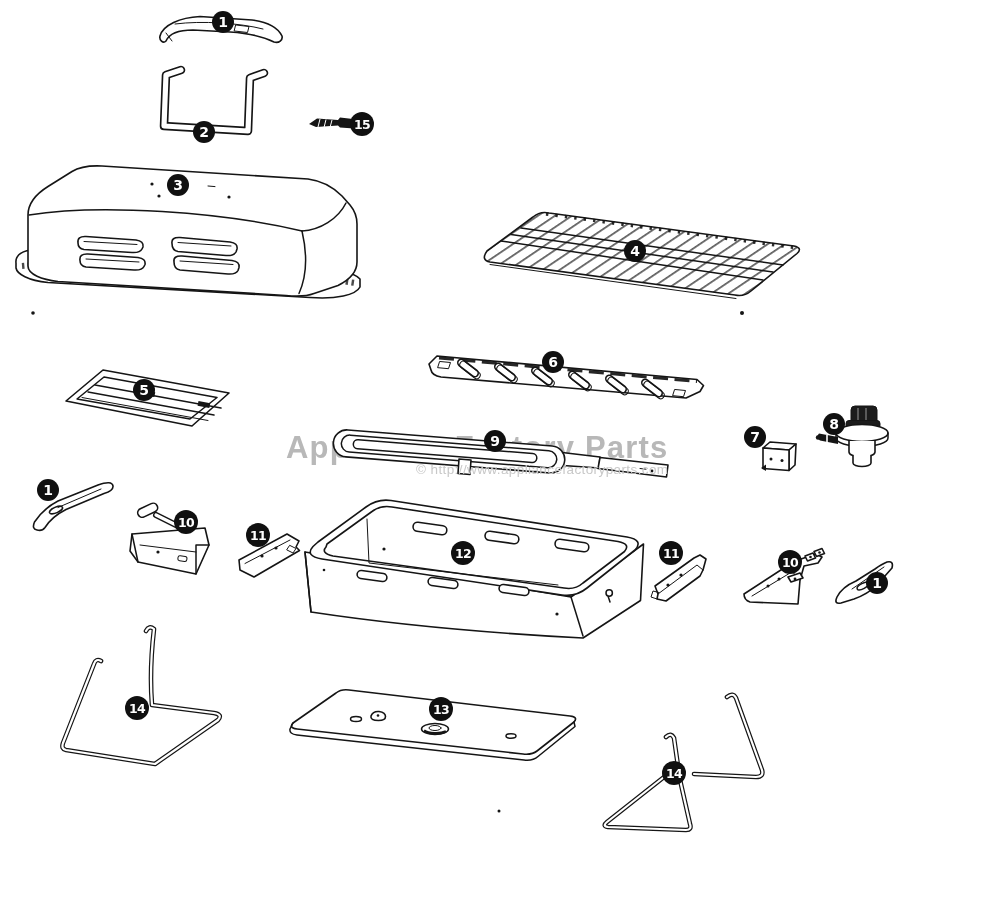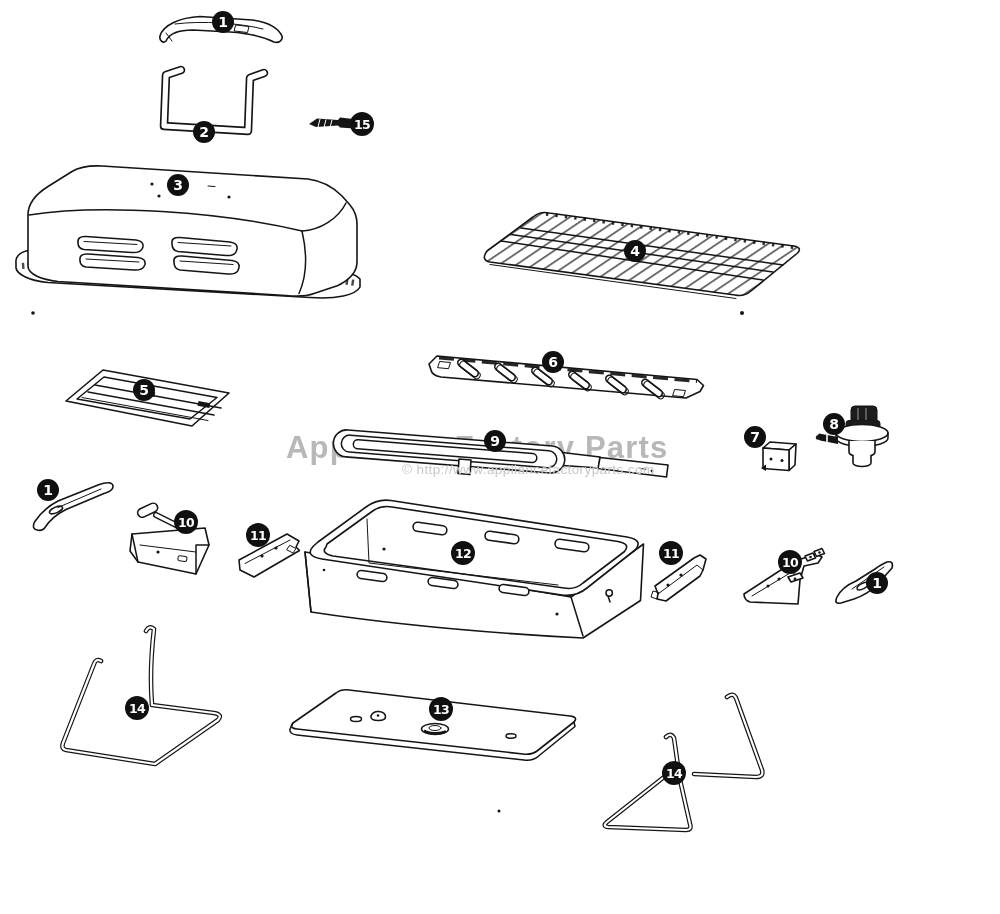--- a/index.html
+++ b/index.html
@@ -1,20 +1,20 @@
 <!DOCTYPE html>
 <html><head>
 <meta charset="utf-8">
 <style>
   html,body{margin:0;padding:0;background:#ffffff;}
   #canvas{position:relative;width:1000px;height:914px;background:#ffffff;overflow:hidden;
           font-family:"Liberation Sans",sans-serif;}
   .wm-brand{position:absolute;left:286px;top:430px;z-index:1;
             font-size:31px;font-weight:700;letter-spacing:1.2px;color:#b8b8b8;white-space:nowrap;}
-  .wm-url{position:absolute;left:402px;top:462px;z-index:3;
+  .wm-url{position:absolute;left:416px;top:462px;z-index:3;
           font-size:13.5px;font-weight:400;letter-spacing:0.4px;color:#c8c8c8;white-space:nowrap;}
   svg#art{position:absolute;left:0;top:0;z-index:2;}
   svg#art path, svg#art rect, svg#art line, svg#art ellipse, svg#art circle, svg#art polyline{
       vector-effect:none;}
   .ln{fill:none;stroke:#151515;stroke-width:1.5;stroke-linejoin:round;stroke-linecap:round;}
   .fw{fill:#ffffff;stroke:#151515;stroke-width:1.6;stroke-linejoin:round;}
   .thin{fill:none;stroke:#151515;stroke-width:1;stroke-linejoin:round;stroke-linecap:round;}
   .blk{fill:#151515;stroke:none;}
   .tube-o{fill:none;stroke:#151515;stroke-width:4.6;stroke-linejoin:round;stroke-linecap:round;}
   .tube-i{fill:none;stroke:#ffffff;stroke-width:2.2;stroke-linejoin:round;stroke-linecap:round;}

